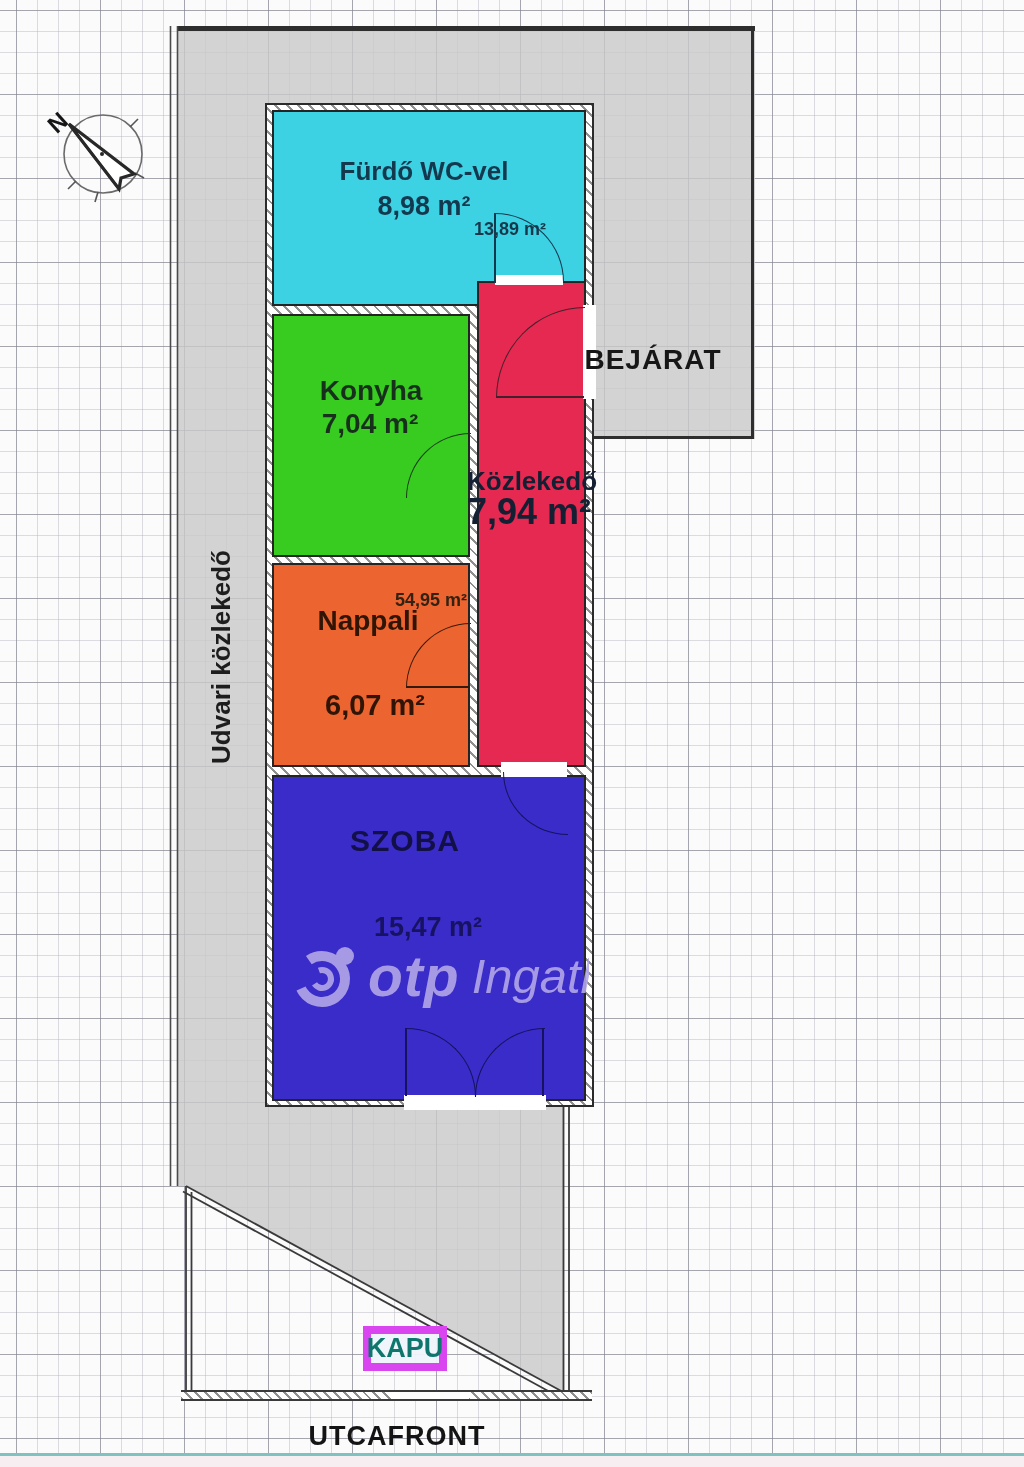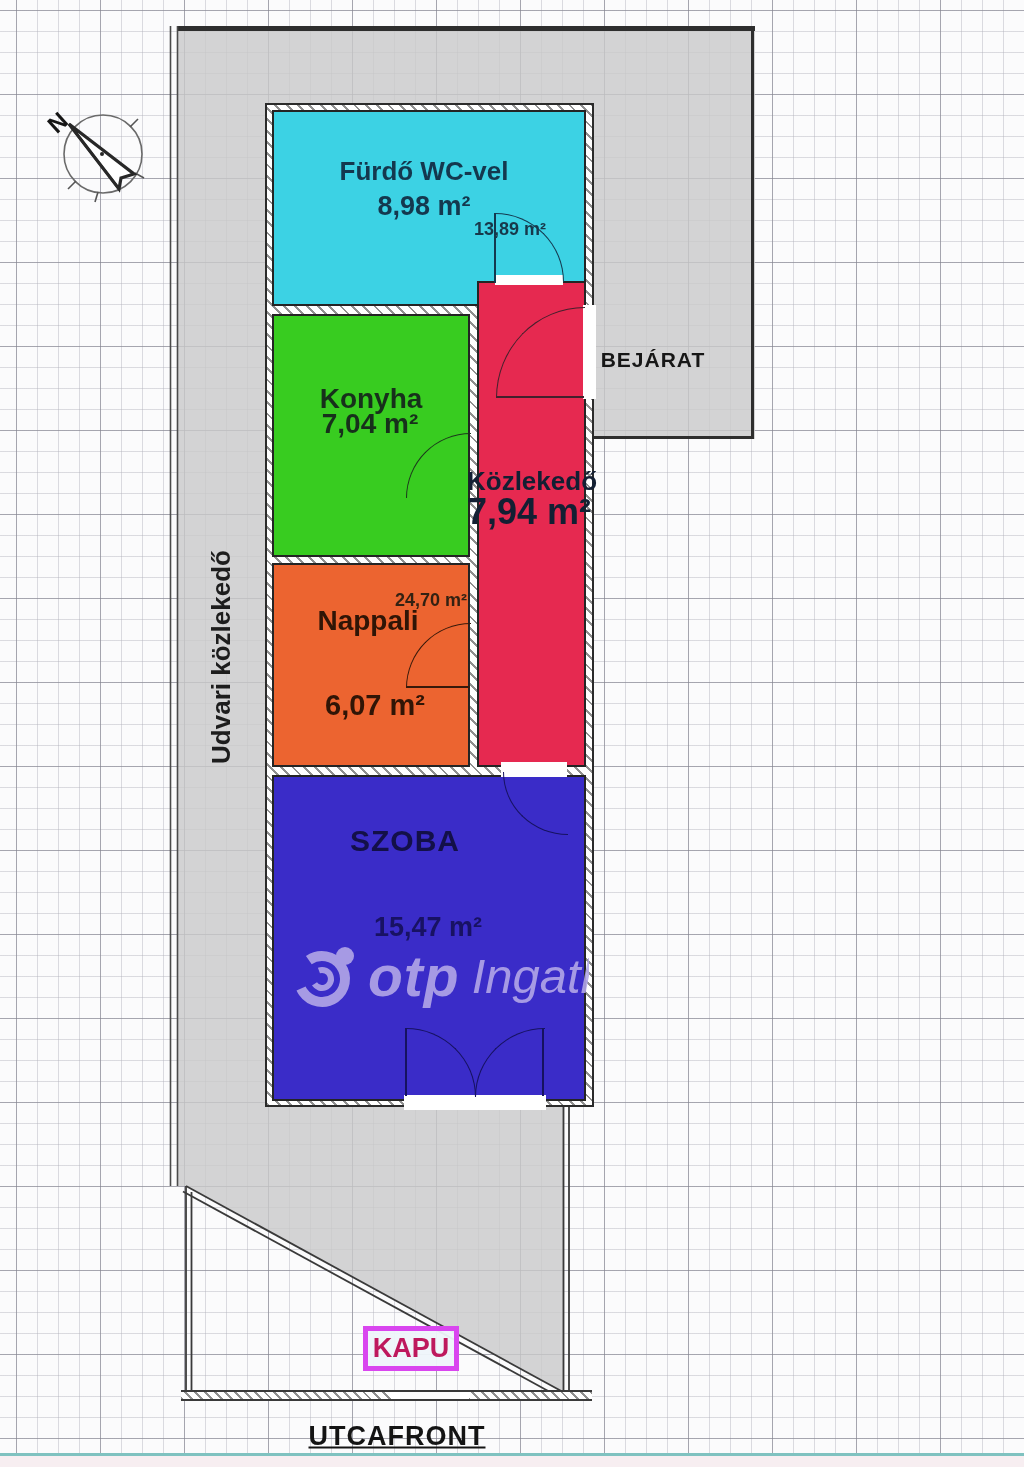--- a/index.html
+++ b/index.html
@@ -74,41 +74,41 @@
     box-sizing:border-box; border-top:2px solid #3a3a3a; border-bottom:2px solid #3a3a3a;
     background:repeating-linear-gradient(45deg, #8f8f8f 0 2px, #ffffff 2px 7px);
   }
   .street-wall-gap{position:absolute; left:392px; top:1392px; width:77px; height:7px; background:#ffffff; z-index:3;}
 
   
   .lbl{position:absolute; transform:translate(-50%,-50%); white-space:nowrap; font-weight:bold; z-index:6;}
   .lbl-furdo-name {left:424px; top:171px; font-size:26px; color:#14384e;text-align:center;}
   .lbl-furdo-area {left:424px; top:206px; font-size:27px; color:#14384e;}
   .lbl-furdo-note {left:510px; top:229px; font-size:18px; font-weight:600; color:#17384a;}
-  .lbl-konyha-name{left:371px; top:391px; font-size:28px; color:#17301b;margin-top:8px;}
+  .lbl-konyha-name{left:371px; top:391px; font-size:28px; color:#17301b;}
   .lbl-konyha-area{left:370px; top:424px; font-size:28px; color:#17301b;}
   .lbl-kozl-name  {left:532px; top:481px; font-size:26px; color:#131f33;}
   .lbl-kozl-area  {left:529px; top:512px; font-size:36px; color:#131f33;}
   .lbl-napp-name  {left:368px; top:621px; font-size:28px; color:#301506;}
   .lbl-napp-note  {left:431px; top:600px; font-size:18px; font-weight:600; color:#332112;}
   .lbl-napp-area  {left:375px; top:705px; font-size:29px; color:#301506;}
   .lbl-szoba-name {left:405px; top:841px; font-size:30px; color:#131048; letter-spacing:1px;}
   .lbl-szoba-area {left:428px; top:927px; font-size:27px; color:#181263;}
-  .lbl-bejarat    {left:653px; top:360px; font-size:21px; color:#171717; letter-spacing:1px;}
-  .lbl-utcafront  {left:397px; top:1436px; font-size:27px; color:#141414; letter-spacing:1px;text-decoration:underline;}
+  .lbl-bejarat    {left:653px; top:360px; font-size:28px; color:#171717; letter-spacing:1px;}
+  .lbl-utcafront  {left:397px; top:1436px; font-size:27px; color:#141414; letter-spacing:1px;}
   .lbl-udvari{
     left:221px; top:657px; font-size:26px; color:#1d1d1d; z-index:6;
     writing-mode:vertical-rl; transform:translate(-50%,-50%) rotate(180deg);
     white-space:nowrap; position:absolute; font-weight:bold;
   }
   .kapu-box{
-    position:absolute; left:363px; top:1326px; width:96px; height:45px; z-index:6;
-    box-sizing:border-box; border:5px solid #d946ef; background:rgba(238,244,250,.95);
+    position:absolute; left:363px; top:1326px; width:84px; height:45px; z-index:6;
+    box-sizing:border-box; border:8px solid #d946ef; background:rgba(238,244,250,.95);
     display:flex; align-items:center; justify-content:center;
-    font-weight:bold; font-size:27px; color:#be185d;
+    font-weight:bold; font-size:27px; color:#0f766e;
   }
 
   
   .watermark{
     position:absolute; left:292px; top:936px; width:297px; height:80px; z-index:7;
     overflow:hidden; display:flex; align-items:center; opacity:.9;
     color:#b2a7e8; pointer-events:none;
   }
   .wm-logo{flex:0 0 auto; margin-right:10px;}
   .wm-bold{font-size:57px; font-weight:800; font-style:italic; letter-spacing:1px; line-height:1;text-align:center;}
@@ -175,21 +175,21 @@
   <div class="street-wall-gap"></div>
 
   <div class="lbl lbl-furdo-name">Fürdő WC-vel</div>
   <div class="lbl lbl-furdo-area">8,98 m²</div>
   <div class="lbl lbl-furdo-note">13,89 m²</div>
   <div class="lbl lbl-konyha-name">Konyha</div>
   <div class="lbl lbl-konyha-area">7,04 m²</div>
   <div class="lbl lbl-kozl-name">Közlekedő</div>
   <div class="lbl lbl-kozl-area">7,94 m²</div>
   <div class="lbl lbl-napp-name">Nappali</div>
-  <div class="lbl lbl-napp-note">24,70 m²</div>
+  <div class="lbl lbl-napp-note">54,95 m²</div>
   <div class="lbl lbl-napp-area">6,07 m²</div>
   <div class="lbl lbl-szoba-name">SZOBA</div>
   <div class="lbl lbl-szoba-area">15,47 m²</div>
 
   <div class="lbl lbl-bejarat">BEJÁRAT</div>
   <div class="lbl-udvari">Udvari közlekedő</div>
   <div class="kapu-box">
     <span>KAPU</span>
   </div>
   <div class="lbl lbl-utcafront">UTCAFRONT</div>

